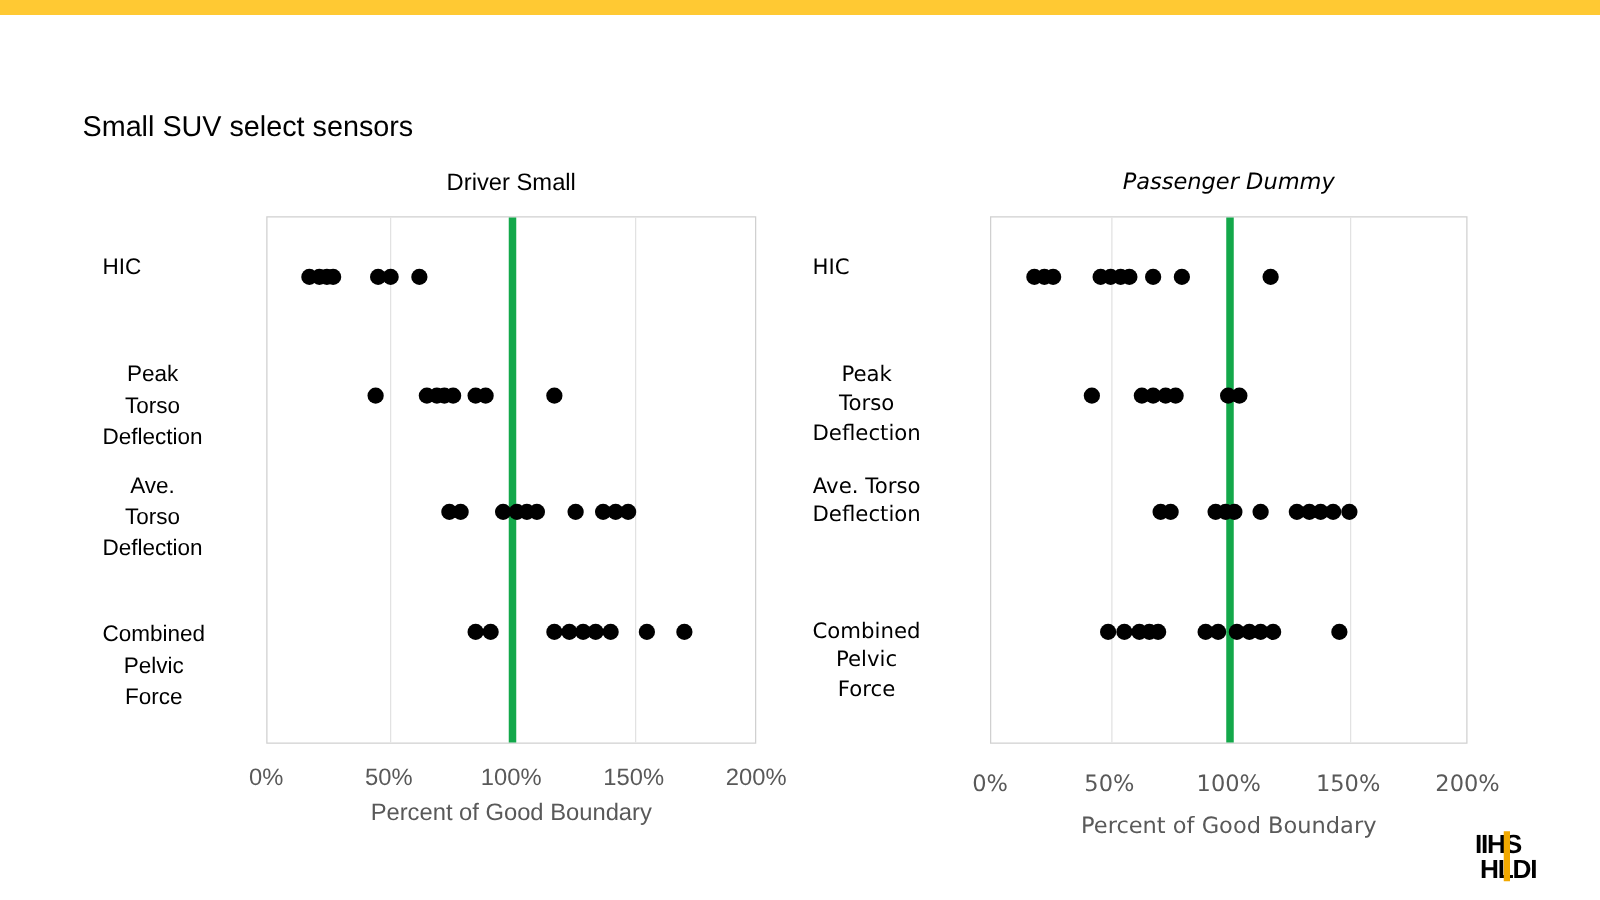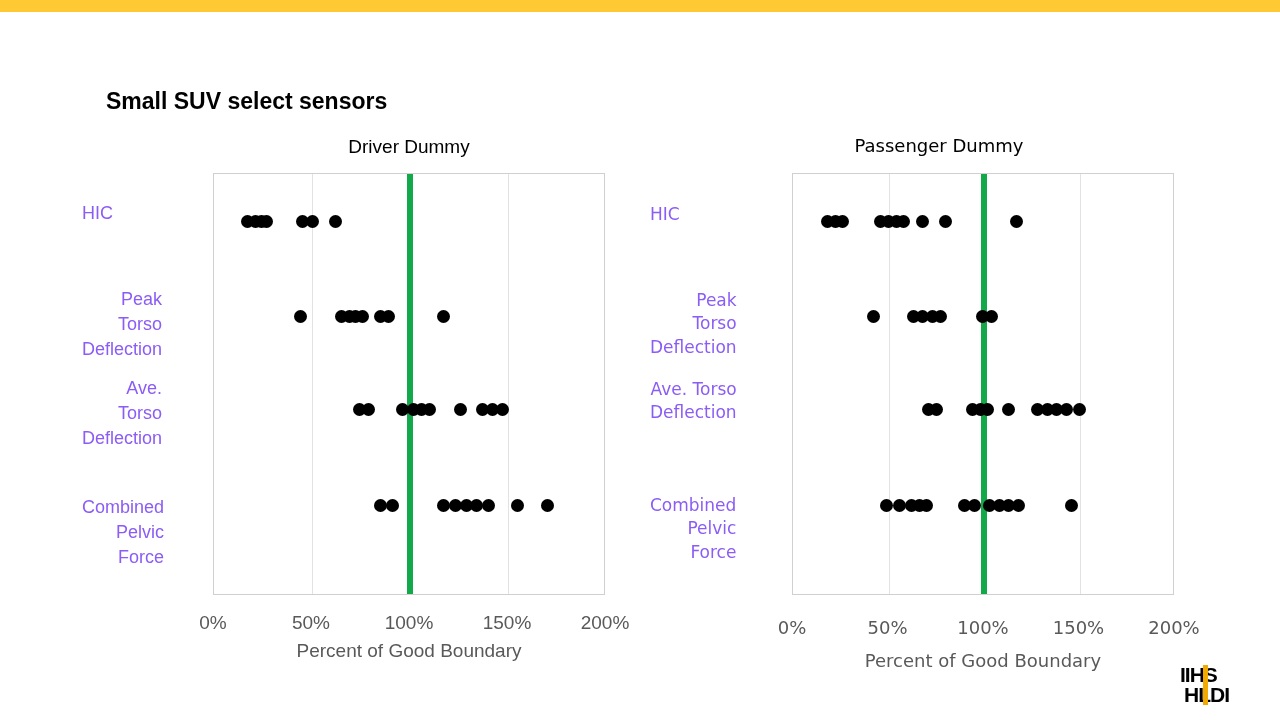--- a/index.html
+++ b/index.html
@@ -19,23 +19,22 @@
   }
 
   
   .title {
     position: absolute; left: 66px; top: 38px;
     font-size: 34px; font-weight: bold; color: #000;
     letter-spacing: -0.2px; white-space: nowrap;
   }
   .subtitle {
     position: absolute; left: 66px; top: 88px;
-    font-size: 23px; font-weight: bold; color: #000;
+    font-size: 23px; font-weight: normal; color: #000;
     white-space: nowrap;
-    margin-left: 40px;
   }
 
   
   .panel { position: absolute; }
   .panel-title {
     position: absolute; text-align: center;
     font-size: 19px; color: #000; white-space: nowrap;
   }
   .plot-frame {
     position: absolute;
@@ -51,23 +50,23 @@
     width: 6px;
   }
   .dot {
     position: absolute;
     width: 13px; height: 13px;
     border-radius: 50%;
     background: #000000;
   }
   .cat-label {
     position: absolute;
-    font-size: 18px; color: #8b5cf6;
+    font-size: 18px; color: #000000;
     line-height: 1.38;
-    text-align: right;
+    text-align: center;
     white-space: pre-line;
   }
   .tick-label {
     position: absolute;
     font-size: 19px; color: #595959;
     text-align: center; white-space: nowrap;
     transform: translateX(-50%);
   }
   .axis-title {
     position: absolute;
@@ -92,21 +91,21 @@
 </head>
 <body>
 
 <div id="slide">
 
   <div class="accent-bar" style="background: rgb(255, 201, 51);"></div>
 
   <div class="subtitle">Small SUV select sensors</div>
 
   <div class="panel panel-driver" id="panel-driver">
-      <div class="panel-title" style="left: 213px; top: 136px; width: 392px;">Driver Dummy</div>
+      <div class="panel-title" style="left: 213px; top: 136px; width: 392px;">Driver Small</div>
       <div class="plot-frame" style="left: 213px; top: 173px; width: 392px; height: 422px;">
         <div class="gridline" style="left: 98px;"></div>
         <div class="gridline" style="left: 196px;"></div>
         <div class="gridline" style="left: 294px;"></div>
         <div class="refline" style="background: rgb(19, 168, 74); left: 193px;"></div>
         <div class="dot" style="left: 26.82px; top: 40.5px;"></div>
         <div class="dot" style="left: 34.66px; top: 40.5px;"></div>
         <div class="dot" style="left: 40.54px; top: 40.5px;"></div>
         <div class="dot" style="left: 46.42px; top: 40.5px;"></div>
         <div class="dot" style="left: 81.7px; top: 40.5px;"></div>
@@ -148,21 +147,21 @@
       <div class="cat-label" style="left: 82px; top: 495px;">Combined
 Pelvic Force</div>
       <div class="tick-label" style="left: 213px; top: 612px;">0%</div>
       <div class="tick-label" style="left: 311px; top: 612px;">50%</div>
       <div class="tick-label" style="left: 409px; top: 612px;">100%</div>
       <div class="tick-label" style="left: 507px; top: 612px;">150%</div>
       <div class="tick-label" style="left: 605px; top: 612px;">200%</div>
       <div class="axis-title" style="left: 213px; top: 640px; width: 392px;">Percent of Good Boundary</div>
     </div>
   <div class="panel panel-passenger" id="panel-passenger">
-      <div class="panel-title" style="left: 748px; top: 135px; width: 382px;">Passenger Dummy</div>
+      <div class="panel-title" style="left: 792px; top: 135px; width: 382px; font-style: italic;">Passenger Dummy</div>
       <div class="plot-frame" style="left: 792px; top: 173px; width: 382px; height: 422px;">
         <div class="gridline" style="left: 95.5px;"></div>
         <div class="gridline" style="left: 191px;"></div>
         <div class="gridline" style="left: 286.5px;"></div>
         <div class="refline" style="background: rgb(19, 168, 74); left: 188px;"></div>
         <div class="dot" style="left: 27.88px; top: 40.5px;"></div>
         <div class="dot" style="left: 35.52px; top: 40.5px;"></div>
         <div class="dot" style="left: 43.16px; top: 40.5px;"></div>
         <div class="dot" style="left: 81.36px; top: 40.5px;"></div>
         <div class="dot" style="left: 89px; top: 40.5px;"></div>

